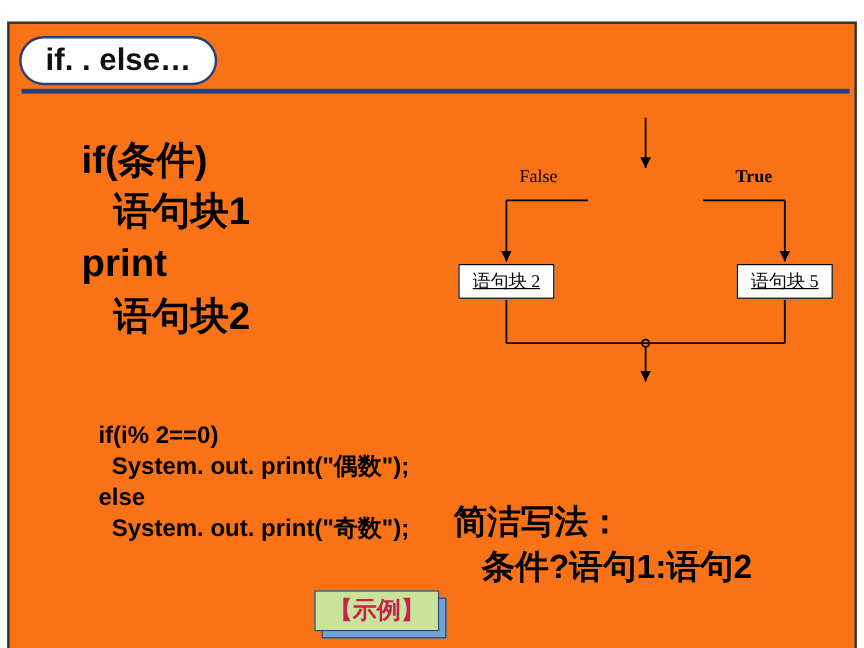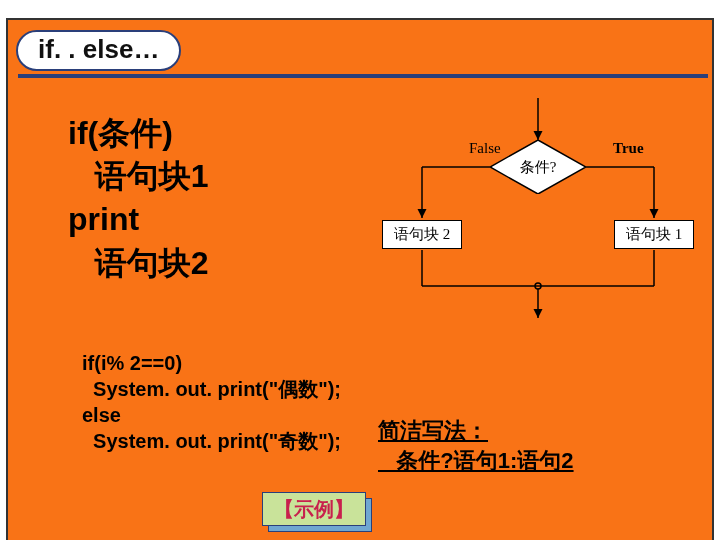--- a/index.html
+++ b/index.html
@@ -67,20 +67,21 @@
     font-size: 15px;
     color: #000;
   }
   .flow-box {
     position: absolute;
     border: 1px solid #000;
     background: #fff;
     text-align: center;
     font-size: 15px;
     padding: 4px 0;
+    text-decoration: underline;
   }
   .diamond-wrap {
     position: absolute;
     width: 96px; height: 54px;
   }
   .diamond {
     width: 96px; height: 54px;
     position: absolute;
     left: 0; top: 0;
   }
@@ -102,26 +103,25 @@
     line-height: 1.3;
     color: #000;
     white-space: pre;
     font-family: Arial, "Microsoft YaHei", sans-serif;
     margin-left: 22px;
   }
   
   .short-writing {
     position: absolute;
     left: 370px; top: 396px;
-    font-size: 22px;
+    font-size: 28px;
     font-weight: bold;
     line-height: 1.35;
     color: #000;
     white-space: pre;
-    text-decoration: underline;
   }
   
   .example-btn-shadow {
     position: absolute;
     left: 260px; top: 478px;
     width: 104px; height: 34px;
     background: #6fa7d1;
     border: 1px solid #2a3f7a;
   }
   .example-btn {
@@ -172,32 +172,26 @@
       <line x1="54" y1="188" x2="170" y2="188" stroke="#000" stroke-width="1.5"></line>
 
       <line x1="286" y1="152" x2="286" y2="188" stroke="#000" stroke-width="1.5"></line>
       <line x1="286" y1="188" x2="170" y2="188" stroke="#000" stroke-width="1.5"></line>
 
       <circle cx="170" cy="188" r="3" fill="none" stroke="#000" stroke-width="1.5"></circle>
 
       <line x1="170" y1="191" x2="170" y2="220" stroke="#000" stroke-width="1.5" marker-end="url(#arrow)"></line>
     </svg>
 
-    <div class="diamond-wrap" style="left:122px; top:42px;">
-      <svg class="diamond" viewBox="0 0 96 54">
-        <polygon points="48,0 96,27 48,54 0,27" fill="#fff" stroke="#000" stroke-width="1.5"></polygon>
-      </svg>
-      <div class="diamond-text">条件?</div>
-    </div>
-
-    <div class="flow-label" style="left:65px; top:42px;margin-left:36px;">False</div>
+
+    <div class="flow-label" style="left:65px; top:42px;">False</div>
     <div class="flow-label" style="left:245px; top:42px;font-weight:bold;">True</div>
 
     <div class="flow-box" style="left:14px; top:122px; width:80px;">语句块 2</div>
-    <div class="flow-box" style="left:246px; top:122px; width:80px;">语句块 1</div>
+    <div class="flow-box" style="left:246px; top:122px; width:80px;">语句块 5</div>
   </div>
 
   <div class="small-code">if(i% 2==0)
   System. out. print("偶数");
 else
   System. out. print("奇数");</div>
 
   <div class="short-writing">简洁写法：
    条件?语句1:语句2</div>
 

